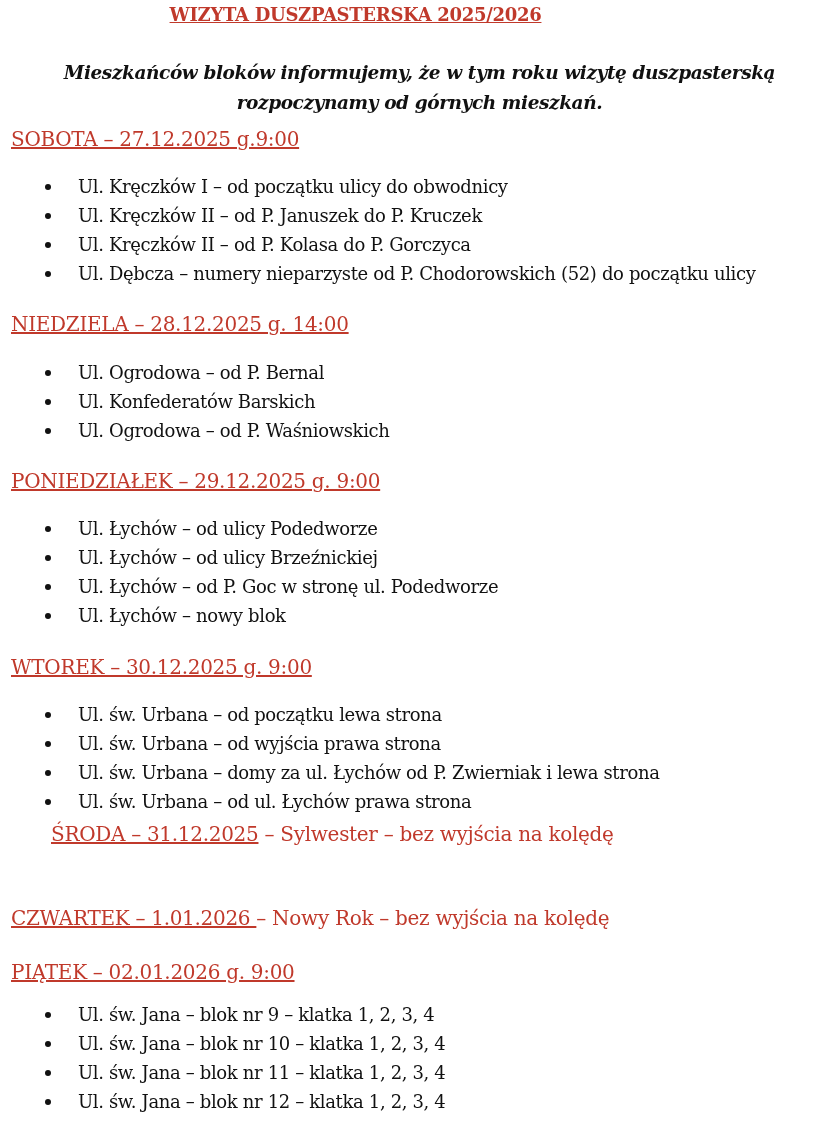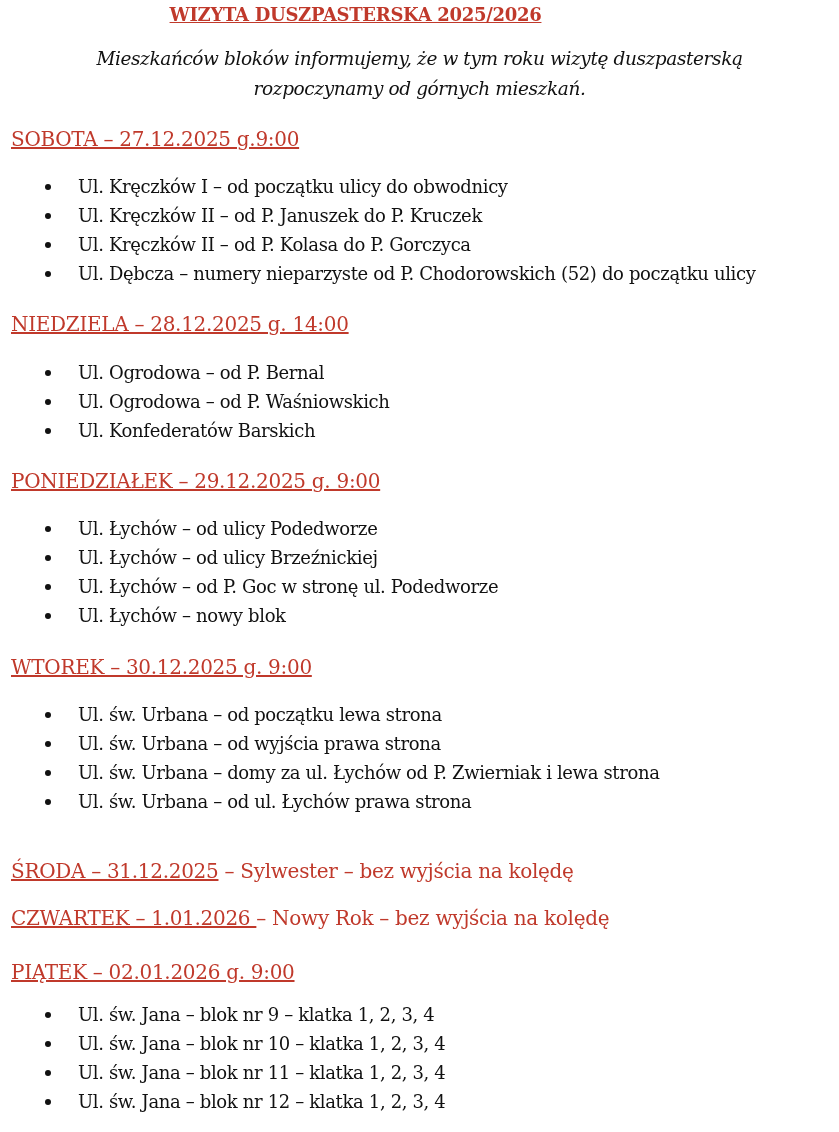--- a/index.html
+++ b/index.html
@@ -11,24 +11,24 @@
     }
     .title {
       position: absolute; top: 4px; left: 0; width: 711px;
       text-align: center;
       font-family: "DejaVu Serif", serif;
       font-weight: bold; font-size: 18px;
       color: #c0392b; text-decoration: underline;
       letter-spacing: -0.3px;
     }
     .intro {
-      position: absolute; top: 44px; left: 0; width: 839px;
+      position: absolute; top: 58px; left: 0; width: 839px;
       text-align: center;
       font-family: "DejaVu Serif", serif;
-      font-weight: normal; font-style: italic; font-size: 18.5px;
+      font-weight: bold; font-style: italic; font-size: 18.5px;
       line-height: 30px; color: #111;
       letter-spacing: -0.4px;
     }
     .day {
       position: absolute; left: 11px;
       font-size: 20px; color: #c0392b;
       letter-spacing: -0.3px;
       white-space: nowrap;
     }
     .day .u { text-decoration: underline; }
@@ -68,22 +68,22 @@
   <li><span class="bullet"></span><span>Ul. Kręczków II – od P. Januszek do P. Kruczek</span></li>
   <li><span class="bullet"></span><span>Ul. Kręczków II – od P. Kolasa do P. Gorczyca</span></li>
   <li><span class="bullet"></span><span>Ul. Dębcza – numery nieparzyste od P. Chodorowskich (52) do początku ulicy</span></li>
 </ul>
 
 <div class="day" style="top:312px;">
   <span class="u">NIEDZIELA – 28.12.2025 g. 14:00</span><span></span>
 </div>
 <ul class="items" style="top:358px;">
   <li><span class="bullet"></span><span>Ul. Ogrodowa – od P. Bernal</span></li>
+  <li><span class="bullet"></span><span>Ul. Konfederatów Barskich</span></li>
   <li><span class="bullet"></span><span>Ul. Ogrodowa – od P. Waśniowskich</span></li>
-  <li><span class="bullet"></span><span>Ul. Konfederatów Barskich</span></li>
 </ul>
 
 <div class="day" style="top:469px;">
   <span class="u">PONIEDZIAŁEK – 29.12.2025 g. 9:00</span><span></span>
 </div>
 <ul class="items" style="top:514px;">
   <li><span class="bullet"></span><span>Ul. Łychów – od ulicy Podedworze</span></li>
   <li><span class="bullet"></span><span>Ul. Łychów – od ulicy Brzeźnickiej</span></li>
   <li><span class="bullet"></span><span>Ul. Łychów – od P. Goc w stronę ul. Podedworze</span></li>
   <li><span class="bullet"></span><span>Ul. Łychów – nowy blok</span></li>
@@ -92,21 +92,21 @@
 <div class="day" style="top:655px;">
   <span class="u">WTOREK – 30.12.2025 g. 9:00</span><span></span>
 </div>
 <ul class="items" style="top:700px;">
   <li><span class="bullet"></span><span>Ul. św. Urbana – od początku lewa strona</span></li>
   <li><span class="bullet"></span><span>Ul. św. Urbana – od wyjścia prawa strona</span></li>
   <li><span class="bullet"></span><span>Ul. św. Urbana – domy za ul. Łychów od P. Zwierniak i lewa strona</span></li>
   <li><span class="bullet"></span><span>Ul. św. Urbana – od ul. Łychów prawa strona</span></li>
 </ul>
 
-<div class="day" style="top:859px;">
+<div class="day" style="top:822px;margin-left:40px;">
   <span class="u">ŚRODA – 31.12.2025</span><span> – Sylwester – bez wyjścia na kolędę</span>
 </div>
 
 <div class="day" style="top:906px;">
   <span class="u">CZWARTEK – 1.01.2026 </span><span>– Nowy Rok – bez wyjścia na kolędę</span>
 </div>
 
 <div class="day" style="top:960px;">
   <span class="u">PIĄTEK – 02.01.2026 g. 9:00</span><span></span>
 </div>

